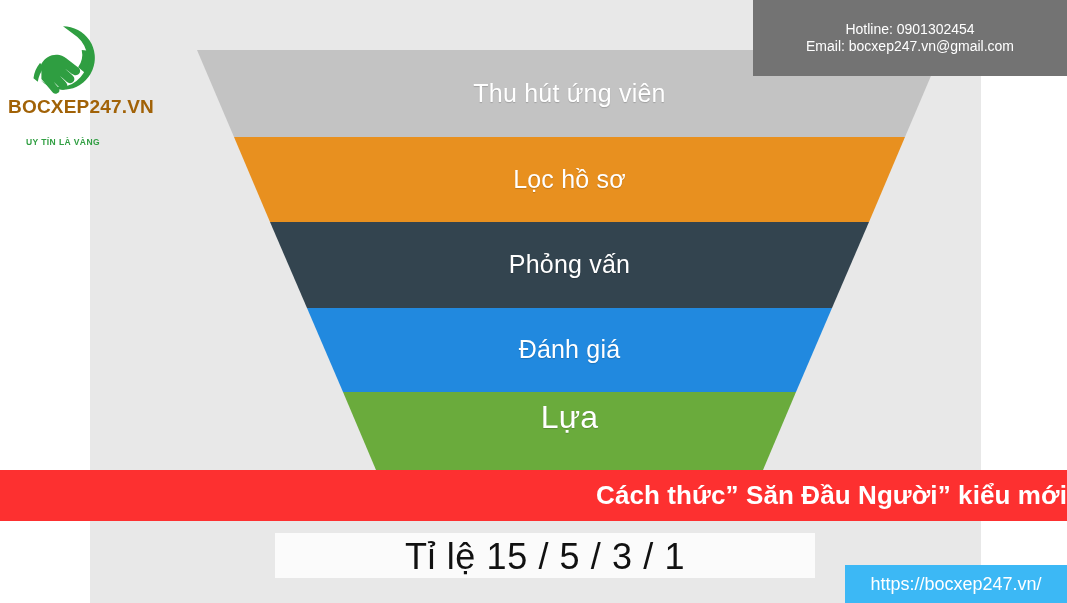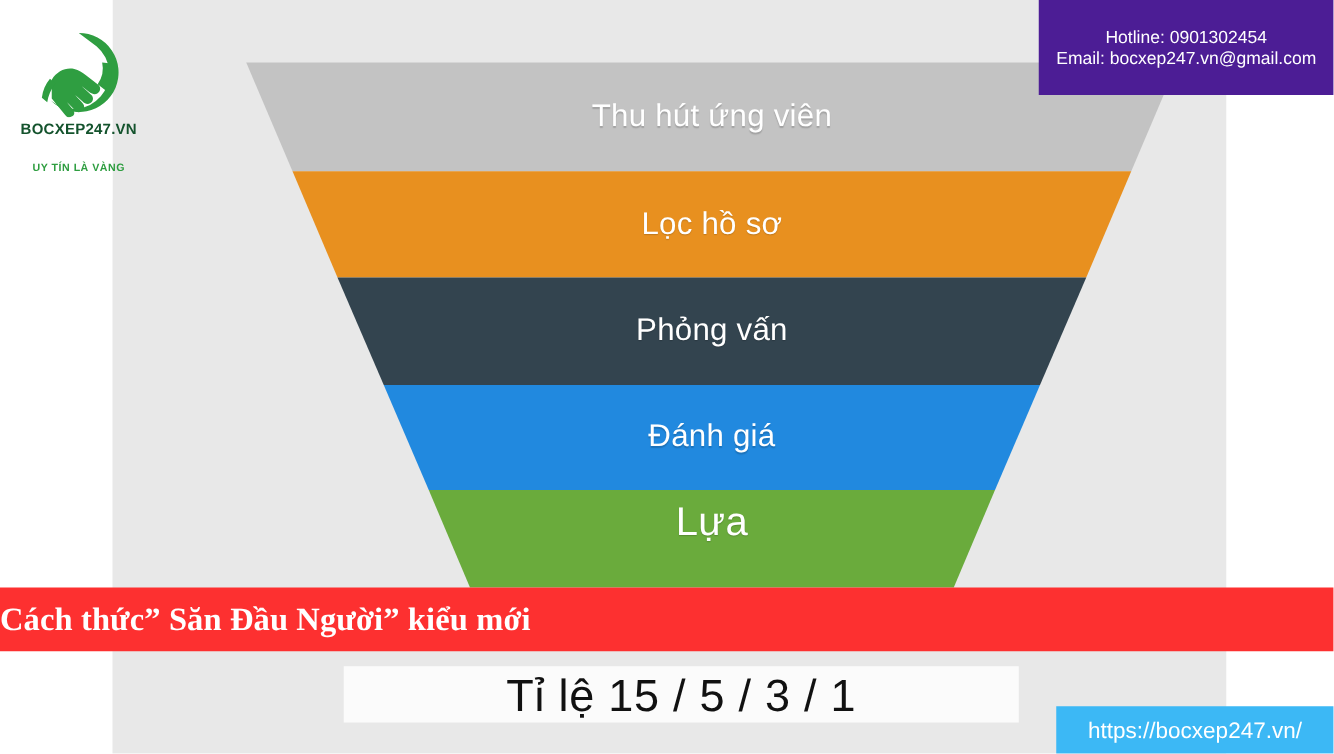--- a/index.html
+++ b/index.html
@@ -73,66 +73,65 @@
     position: absolute;
     left: 8px;
     top: 22px;
     width: 110px;
     text-align: center;
     z-index: 7;
   }
   .logo-mark { width: 72px; height: 72px; display: block; margin: 0 auto; }
   .logo-name {
     margin-top: 2px;
-    font-size: 12px;
+    font-size: 19px;
     font-weight: bold;
-    color: #14532d;
+    color: #a16207;
     letter-spacing: .2px;
     white-space: nowrap;
   }
   .logo-tag {
     margin-top: 19px;
     font-size: 8.5px;
     font-weight: bold;
     color: #2f9e41;
     letter-spacing: .4px;
     white-space: nowrap;
   }
 
   
   .contact-banner {
     position: absolute;
     right: 0;
     top: 0;
-    width: 236px;
+    width: 314px;
     height: 76px;
-    background: #4c1d95;
+    background: #737373;
     color: #ffffff;
     display: flex;
     flex-direction: column;
     align-items: center;
     justify-content: center;
     gap: 0;
     z-index: 6;
   }
   .contact-line { font-size: 14px; line-height: 1.25; white-space: nowrap; }
 
   
   .title-banner {
     position: absolute;
     left: 0;
     top: 470px;
     width: 1067px;
     height: 51px;
     background: #fd3030;
     display: flex;
     align-items: center;
-    justify-content: flex-start;
+    justify-content: flex-end;
     z-index: 8;
-    font-family: Liberation Serif, serif;
   }
   .title-text {
     color: #ffffff;
     font-size: 26px;
     font-weight: bold;
     letter-spacing: .1px;
     white-space: nowrap;
   }
 
   

